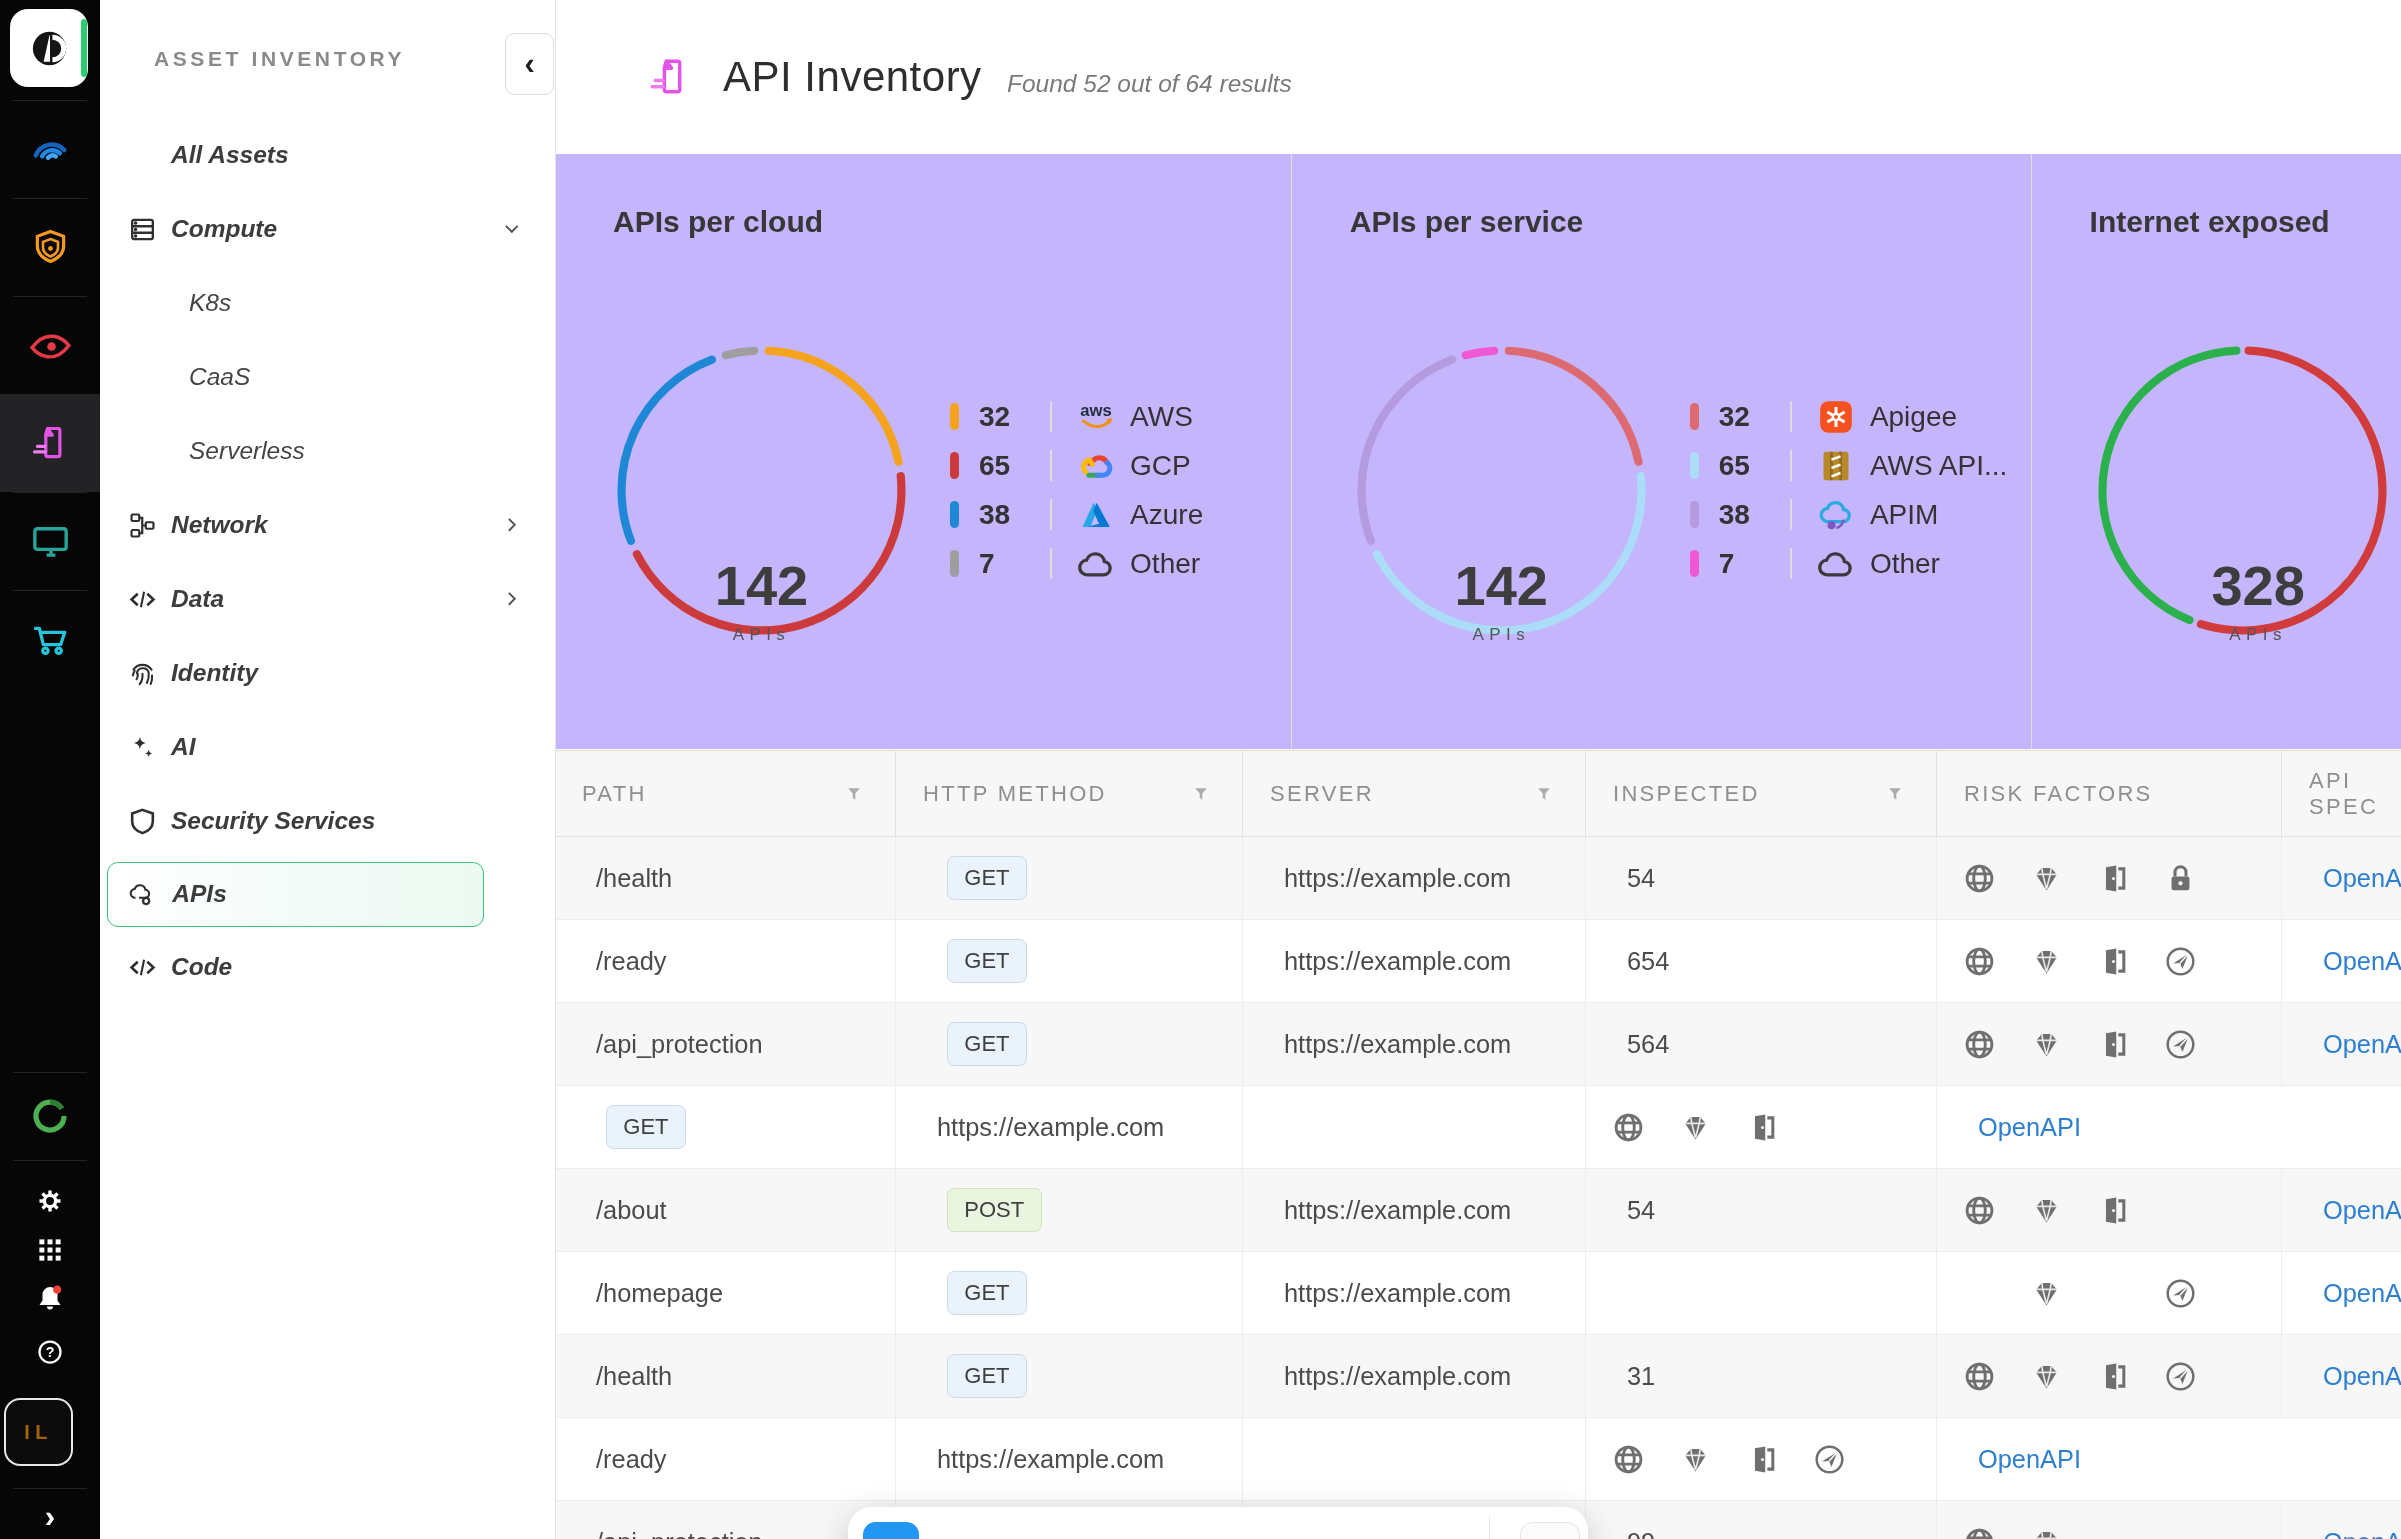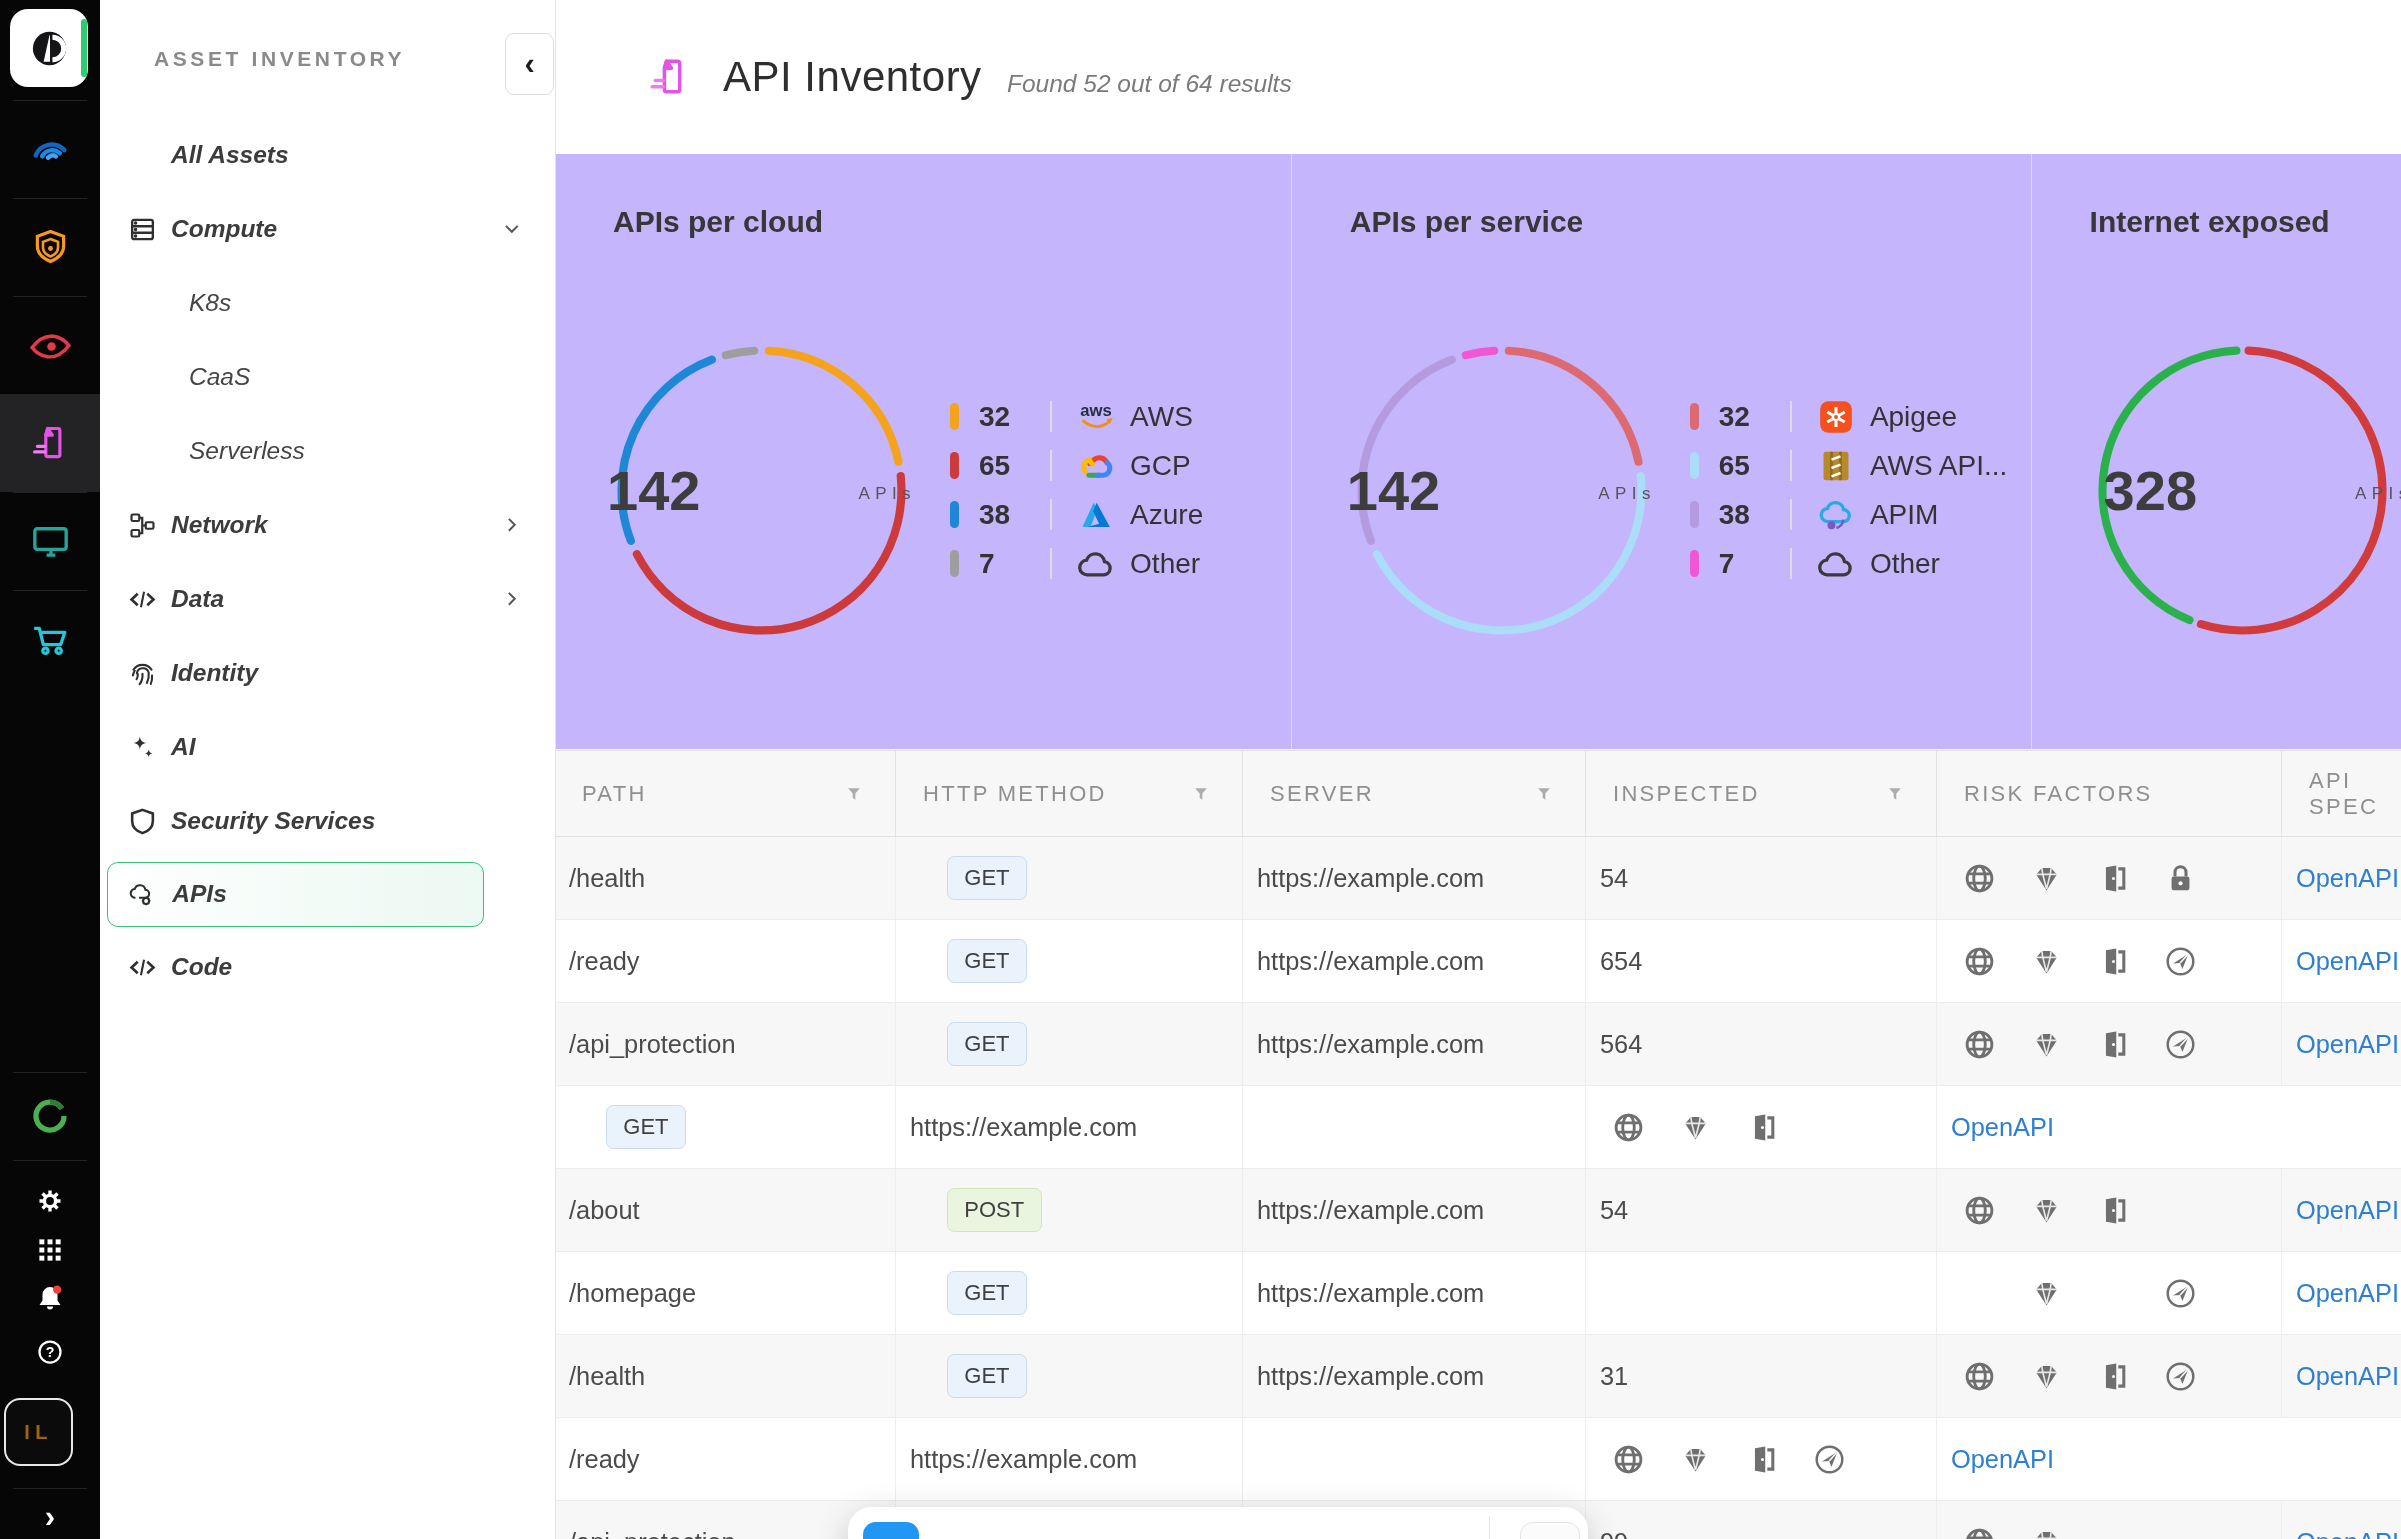--- a/index.html
+++ b/index.html
@@ -43,22 +43,22 @@
   .ph-icon svg{width:49px;height:49px;}
   .ph-title{margin-left:29px;font-size:42px;font-weight:500;color:#2e2e2e;letter-spacing:0.5px;}
   .ph-sub{margin-left:25.4px;font-size:24.5px;font-style:italic;color:#7a7a7a;padding-top:14.5px;}
 
   
   .charts{position:absolute;left:555px;top:154px;right:0;height:595px;display:flex;background:#c4b5fd;}
   .panel{position:relative;height:100%;}
   .panel + .panel{border-left:0.9px solid #ddd;}
   .panel-title{position:absolute;top:51px;left:58px;font-size:30px;font-weight:700;color:#373737;}
   .donut{position:absolute;top:182px;width:309px;height:309px;}
-  .donut-center{position:absolute;top:182px;width:309px;height:309px;display:flex;flex-direction:row;
-                align-items:center;justify-content:space-between;pointer-events:none;}
+  .donut-center{position:absolute;top:182px;width:309px;height:309px;display:flex;flex-direction:column;
+                align-items:center;justify-content:flex-end;pointer-events:none;}
   .dc-num{font-size:56px;font-weight:700;color:#3d3d3d;}
   .dc-lbl{font-size:17px;letter-spacing:5.4px;color:#555;margin-top:7.3px;}
   .legend{position:absolute;top:238px;}
   .lg-row{height:49px;display:flex;align-items:center;cursor:pointer;}
   .lg-chip{width:9px;height:27px;border-radius:4.5px;flex:none;}
   .lg-num{width:71px;margin-left:20px;font-size:28px;font-weight:700;color:#333;}
   .lg-div{width:1.8px;height:31px;background:#dcdcdc;margin-right:23.6px;flex:none;}
   .lg-icon{width:42px;height:42px;display:flex;align-items:center;justify-content:center;color:#3a3a3a;}
   .lg-icon svg{width:40px;height:40px;}
   .lg-label{margin-left:12.7px;font-size:28px;color:#333;}
@@ -67,21 +67,21 @@
   .table{position:absolute;left:555px;top:750px;right:0;bottom:0;overflow:hidden;background:#fff;}
   .tgrid{display:grid;grid-template-columns:341px 347px 343px 351px 345px 1fr;}
   .thead{height:85px;background:#f7f7f7;border-top:0.9px solid #e0e0e0;border-bottom:0.9px solid #e0e0e0;}
   .th{display:flex;align-items:center;padding-left:27px;font-size:22px;letter-spacing:2.3px;color:#8f8f8f;
       border-right:0.9px solid #e3e3e3;position:relative;}
   .th:last-child{border-right:none;}
   .th .funnel{position:absolute;right:31px;width:20px;height:20px;color:#9a9a9a;cursor:pointer;}
   .th .funnel svg{width:20px;height:20px;}
   .trow{height:82px;border-bottom:0.9px solid #ededed;cursor:pointer;background:#fff;}
   .trow:nth-child(odd){background:#f7f7f7;}
-  .td{display:flex;align-items:center;padding-left:14px;border-right:0.9px solid #ededed;
+  .td{display:flex;align-items:center;padding-left:41px;border-right:0.9px solid #ededed;
       font-size:25.4px;color:#4b4b4b;overflow:hidden;white-space:nowrap;}
   .td:last-child{border-right:none;}
   .td.method{padding-left:51px;}
   .td.risks{padding-left:9px;}
   .pill{padding:8.2px 16.3px;border-radius:7.3px;font-size:22px;color:#3f3f3f;border:1.8px solid transparent;}
   .pill.GET{background:#eaf2fb;border-color:#cbdaea;}
   .pill.POST{background:#eaf5df;border-color:#cfe4be;}
   .pill.HEAD{background:#f1f1f1;border-color:#d8d8d8;}
   .risk-slot{width:67px;display:flex;justify-content:center;color:#6f6f6f;}
   .risk-slot svg{width:33px;height:33px;}

